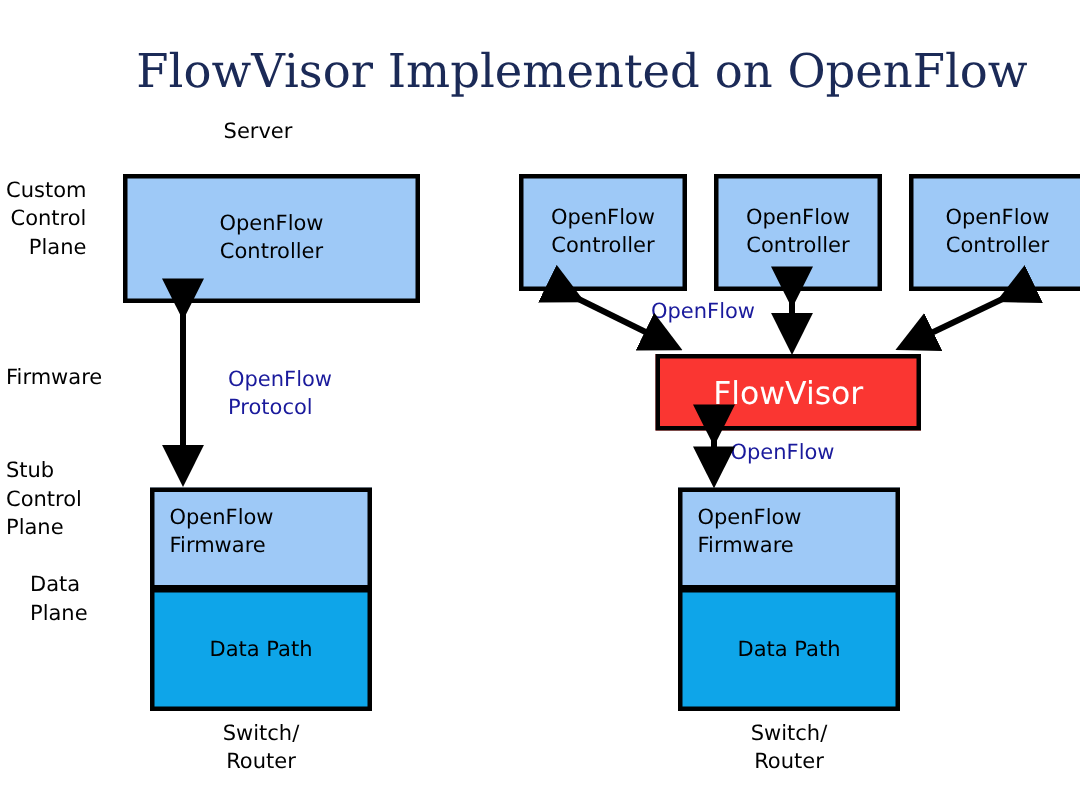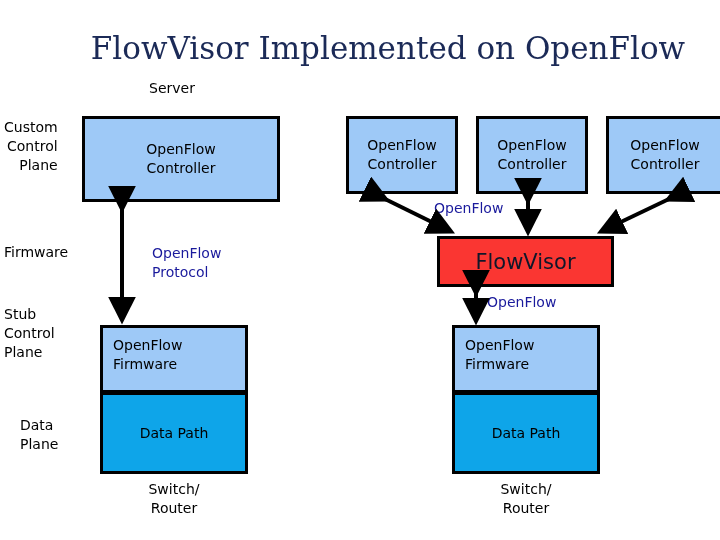--- a/index.html
+++ b/index.html
@@ -61,21 +61,21 @@
     align-items: center;
     justify-content: center;
     text-align: center;
   }
   .box.topleft {
     padding: 8px 0 0 10px;
   }
   .box.white { background: #0ea5e9; }
   .box.red {
     background: #fa3632;
-    color: #0f172a;
+    color: #ffffff;
     font-size: 21px;
     line-height: 26px;
   }
 
   
   #arrows {
     position: absolute;
     left: 0;
     top: 0;
     width: 720px;
@@ -93,21 +93,21 @@
   <div class="lbl center" style="left:112px; top:79px; width:120px;">Server</div>
   <div class="lbl center" style="left:468px; top:79px; width:120px;margin-top:44px;">Servers</div>
 
   <div class="lbl" style="left:4px; top:118px;text-align:right;">Custom
 Control
 Plane</div>
   <div class="lbl" style="left:4px; top:243px;">Firmware</div>
   <div class="lbl" style="left:4px; top:305px;">Stub
 Control
 Plane</div>
-  <div class="lbl" style="left:20px; top:416px;">Data
+  <div class="lbl" style="left:20px; top:381px;">Data
 Plane</div>
 
   <div class="box center" style="left:82px; top:116px; width:198px; height:86px;">OpenFlow
 Controller</div>
 
   <div class="lbl navy" style="left:152px; top:244px;">OpenFlow
 Protocol</div>
 
   <div class="box topleft" style="left:100px; top:325px; width:148px; height:68px;">OpenFlow
 Firmware</div>

